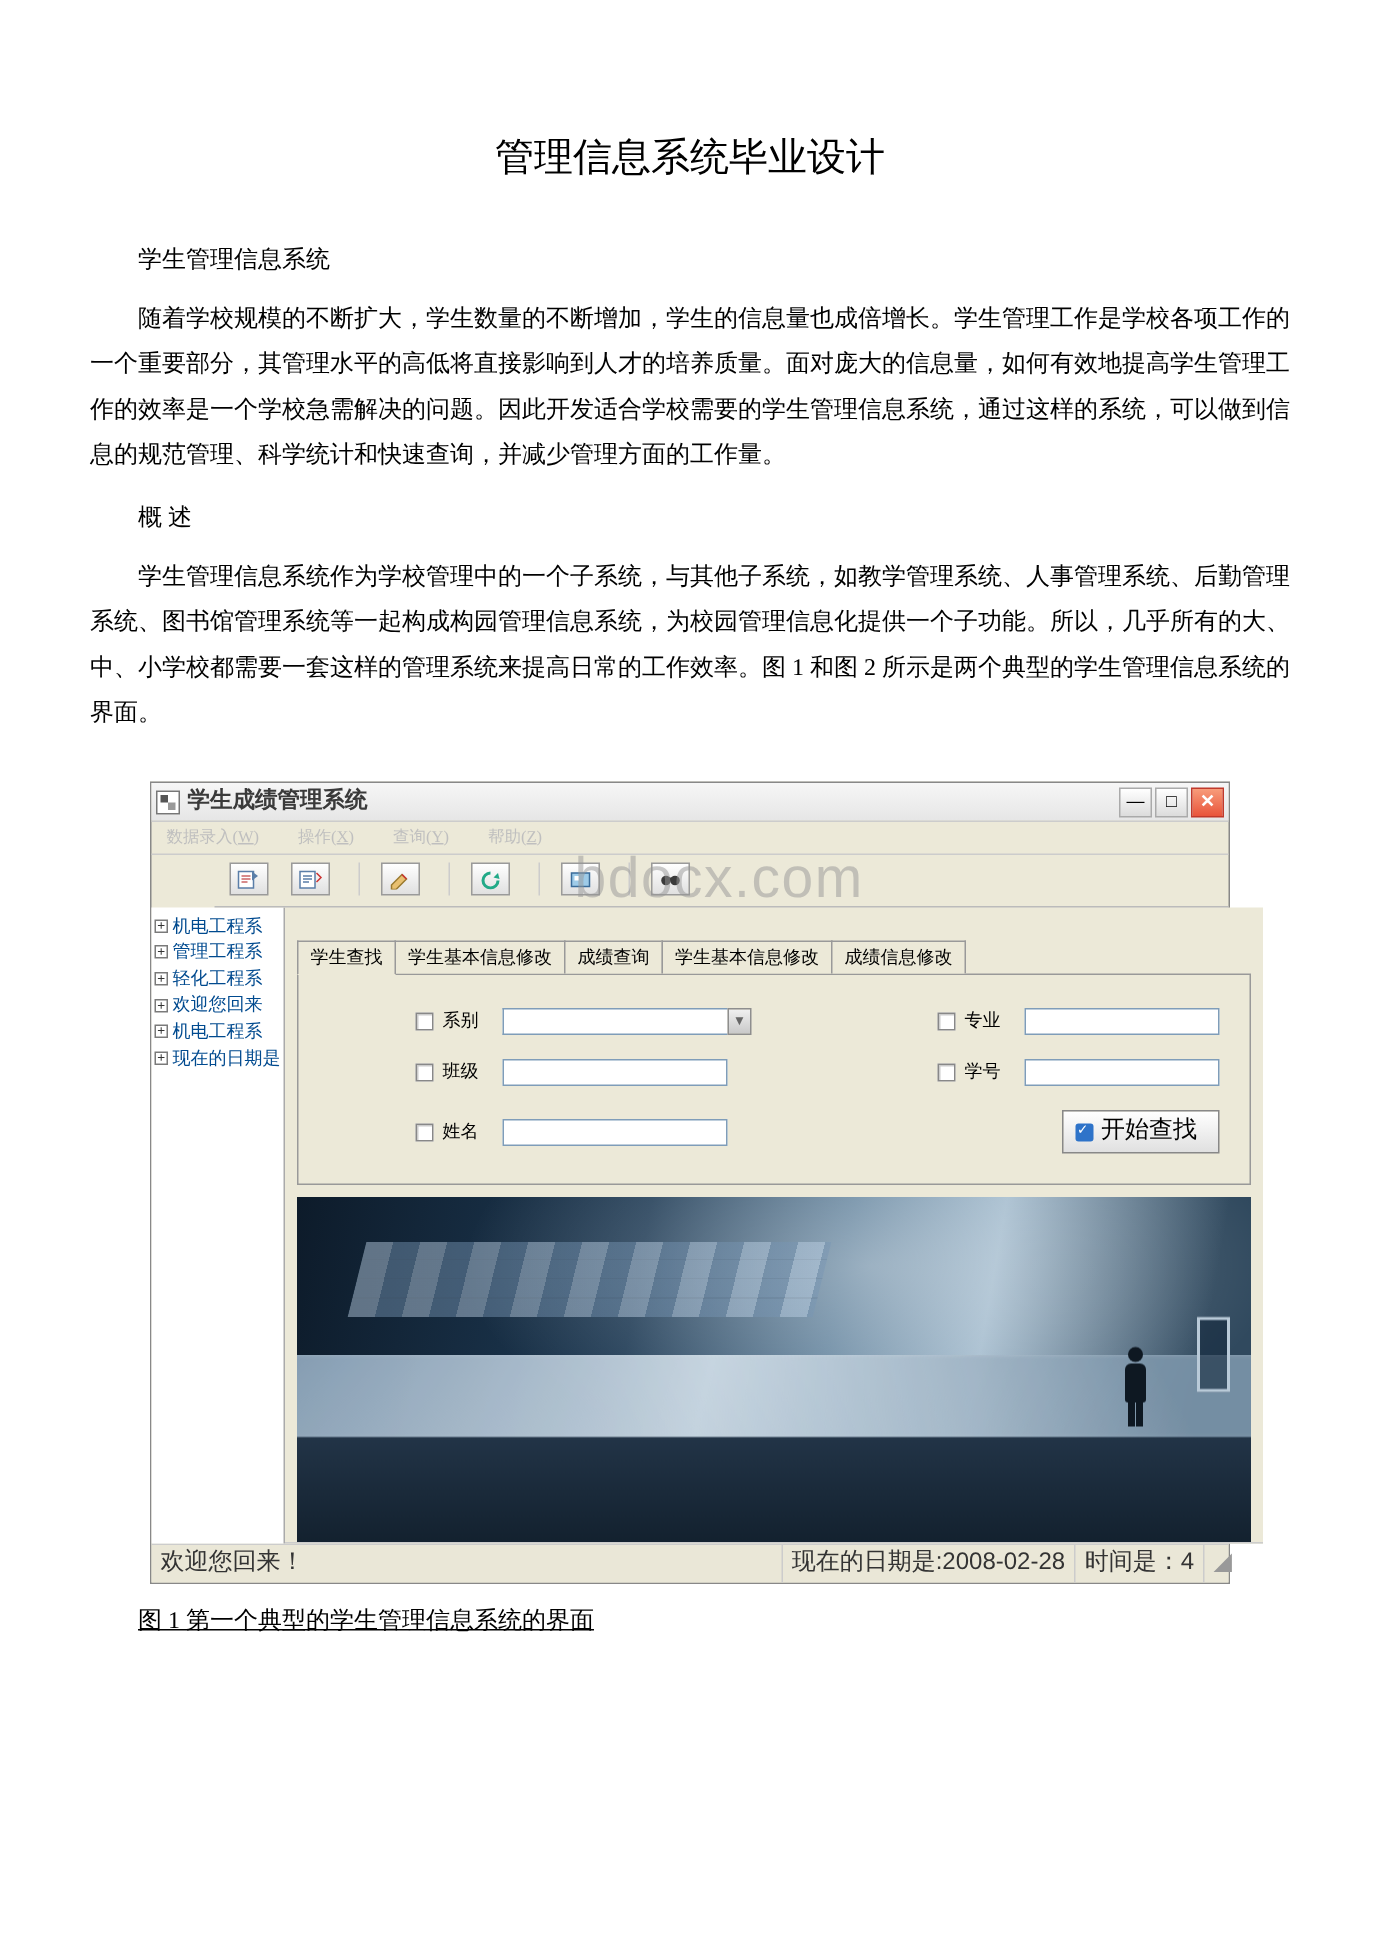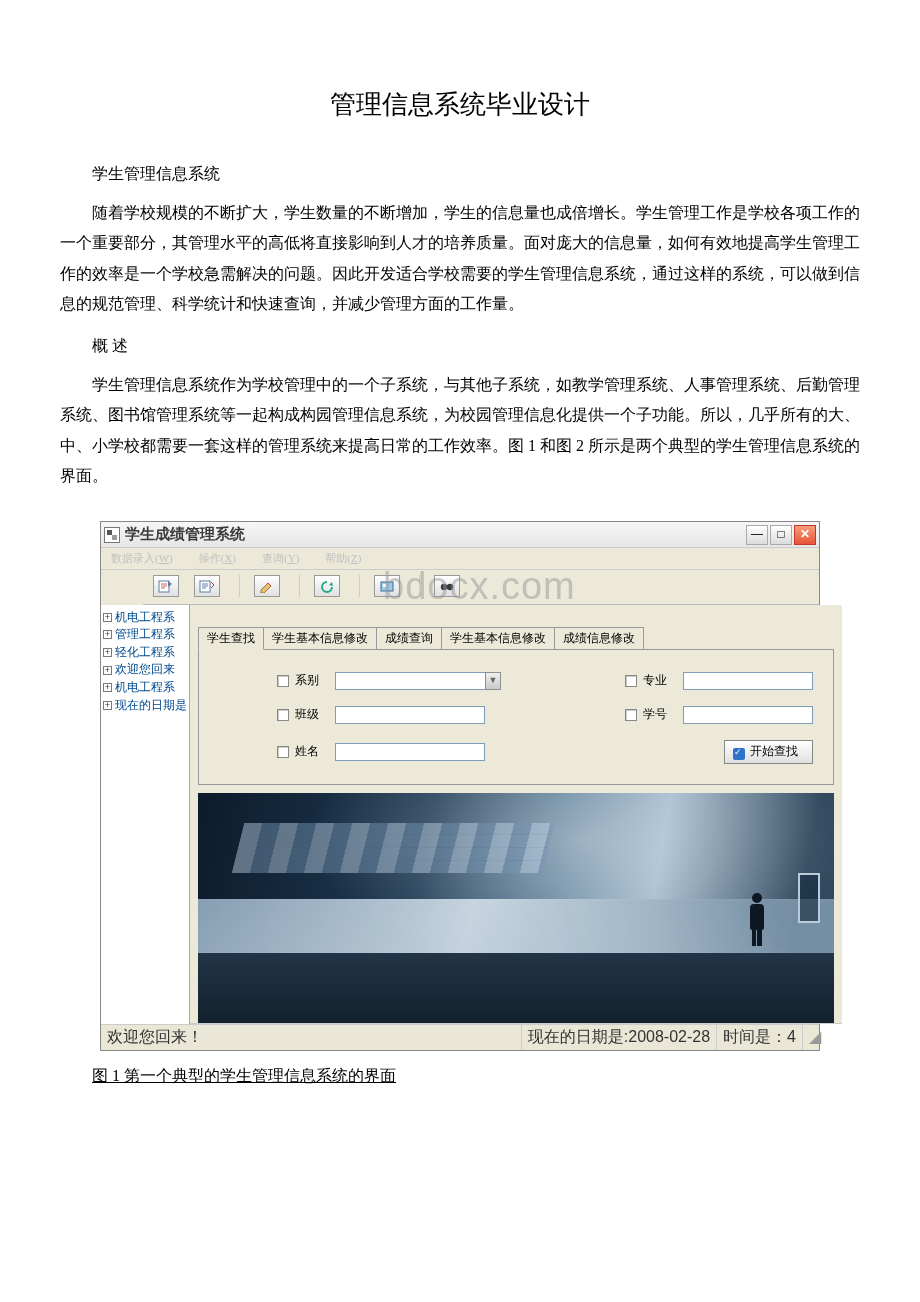--- a/index.html
+++ b/index.html
@@ -182,22 +182,22 @@
       width:16px; height:18px; border:1px solid #8e8e8e;
       background: linear-gradient(180deg,#f0f0f0,#c9c9c9);
       display:flex; align-items:center; justify-content:center;
       font-size:9px; color:#666;
     }
     .spacer-col { width: 60px; }
     .search-btn {
       border:1px solid #888;
       background: linear-gradient(180deg,#fff,#e0e0e0);
       padding: 3px 14px 3px 8px;
-      display:inline-flex; align-items:flex-end; gap:5px;
-      font-size:12px;
+      display:inline-flex; align-items:center; gap:5px;
+      font-size:16px;
       margin-left: 21px;
     }
     .search-icon-sq { width:12px; height:12px; background:#2e73c9; border-radius:2px; position:relative;}
     .search-icon-sq::after { content:"✓"; color:#fff; font-size:9px; position:absolute; left:1px; top:-1px;}
     .subway {
       height: 230px; margin: 0 8px 0 8px;
       background:
         radial-gradient(ellipse at 60% 20%, rgba(255,255,255,0.35), transparent 50%),
         linear-gradient(100deg, #0d1b2a 0%, #1e3a54 35%, #5c7e99 55%, #9fb8cb 70%, #30495e 92%);
       position: relative; overflow:hidden;

